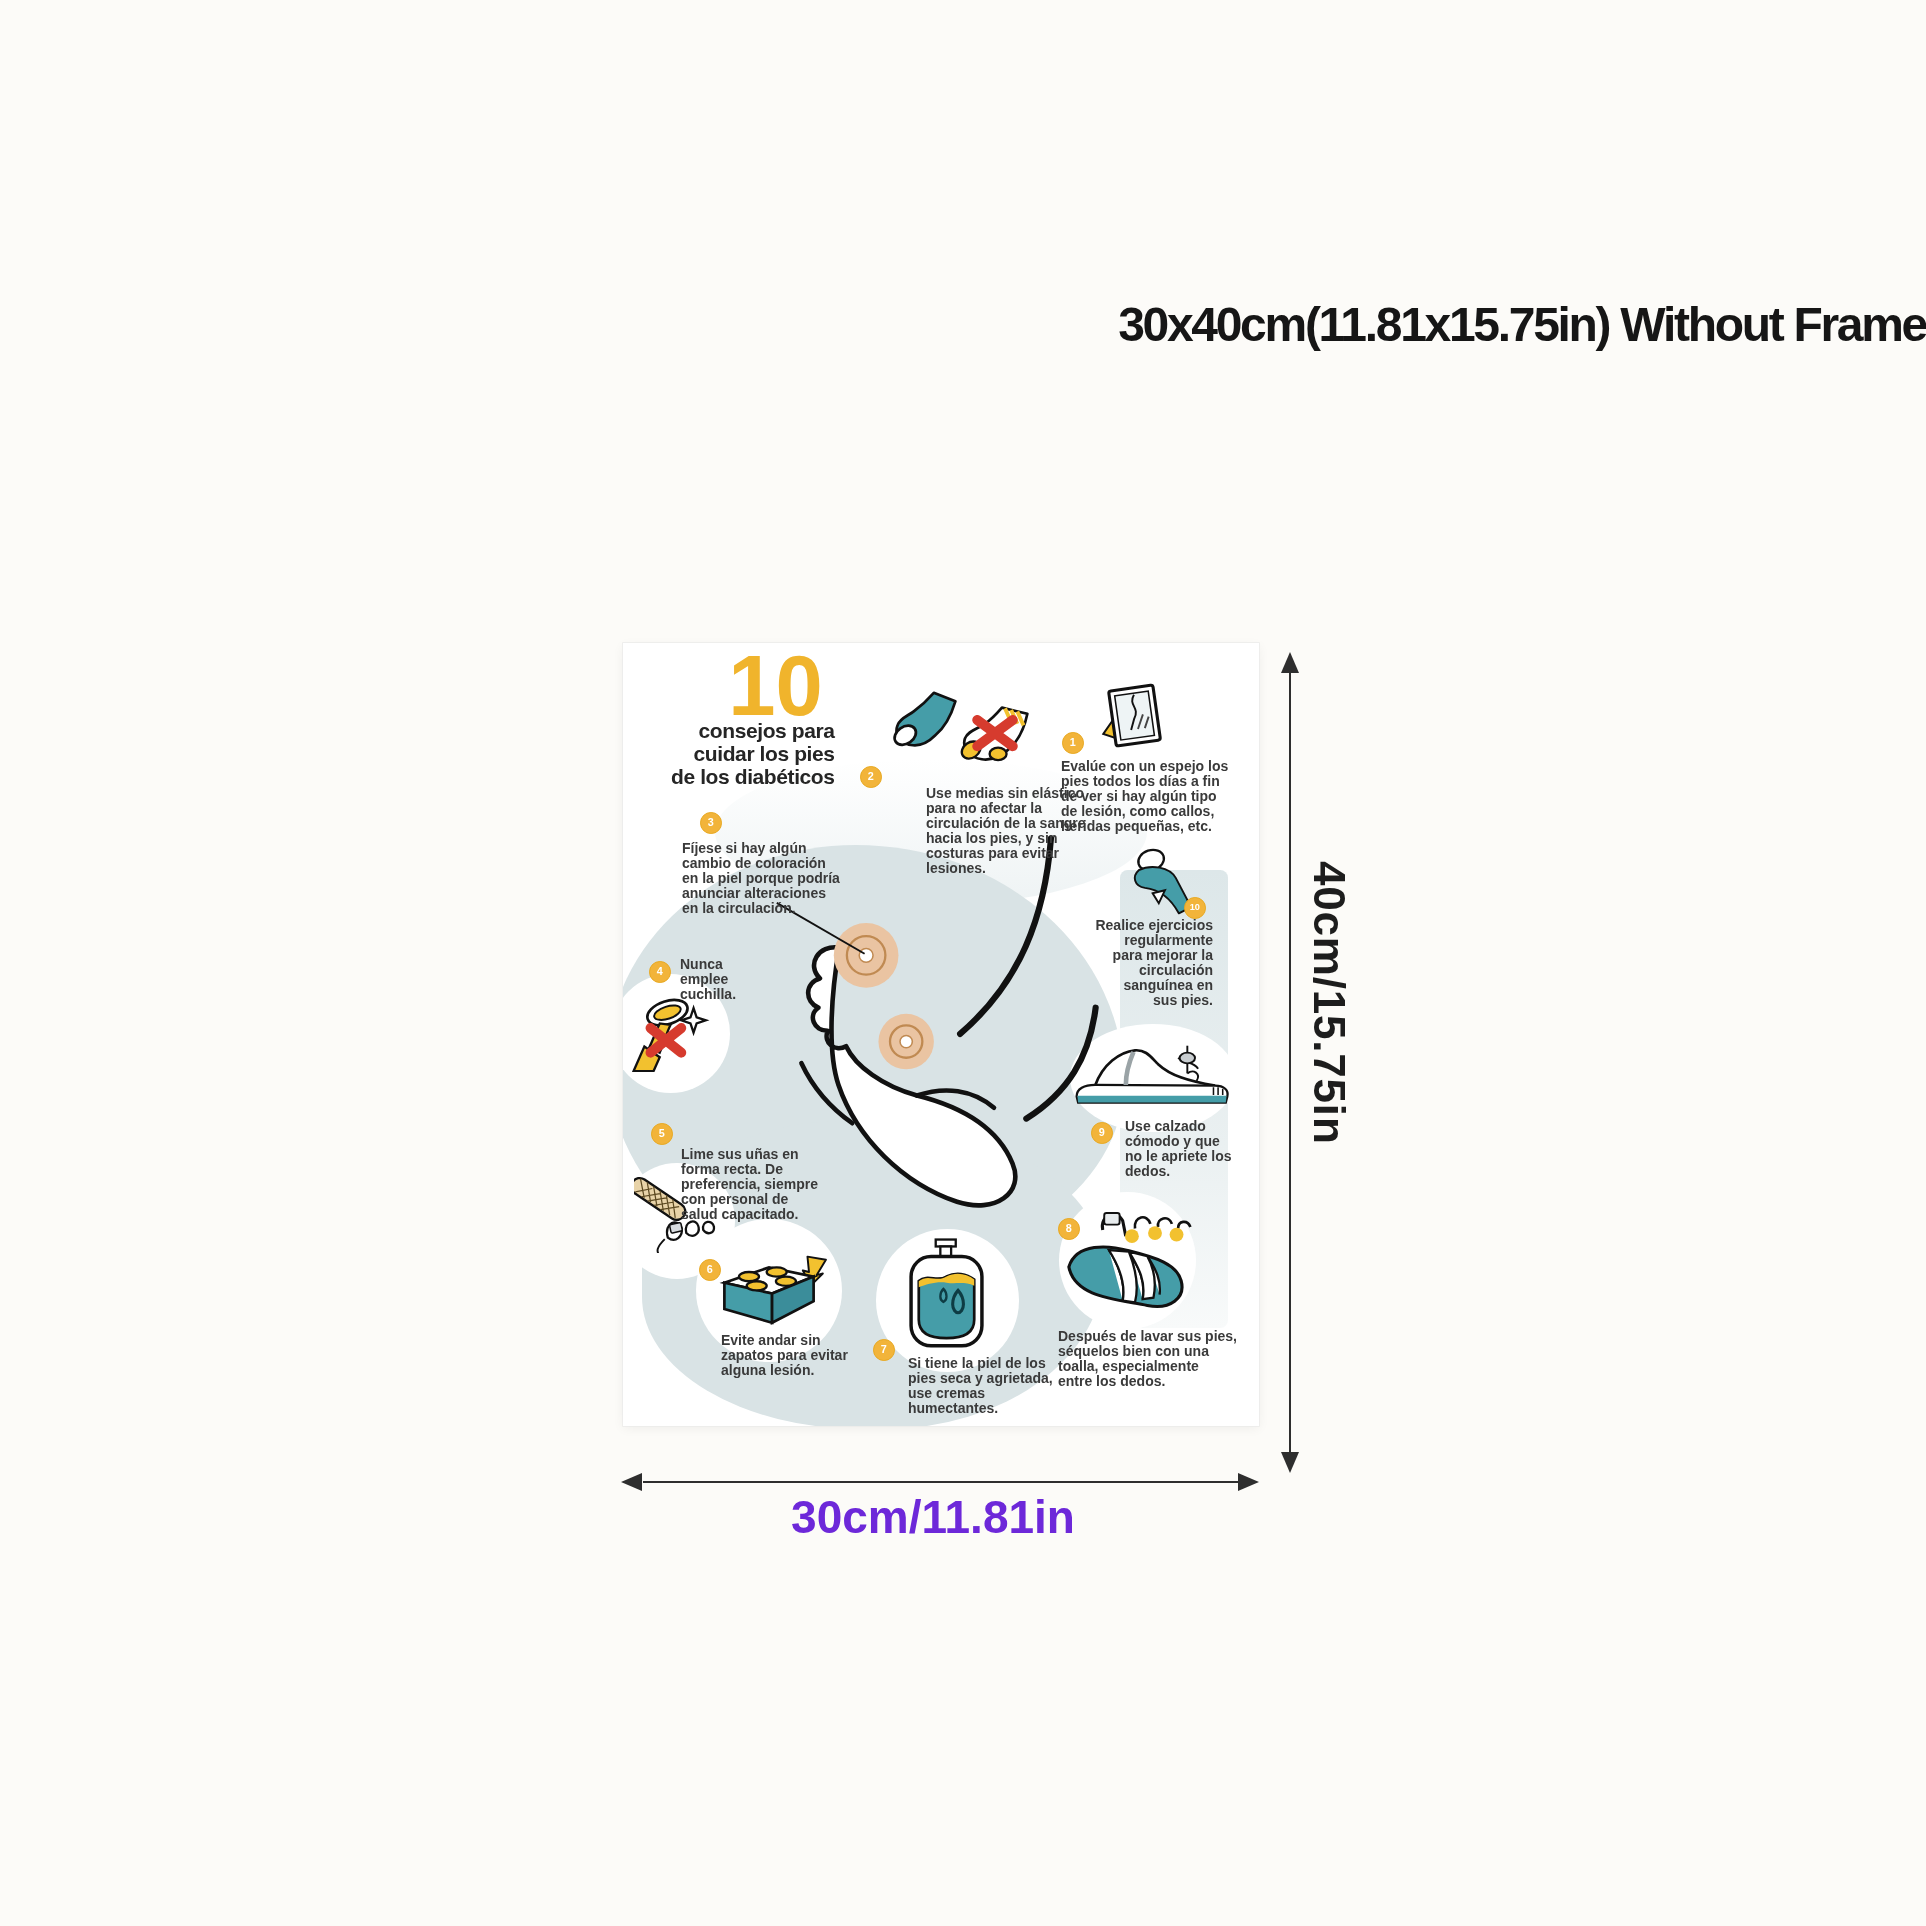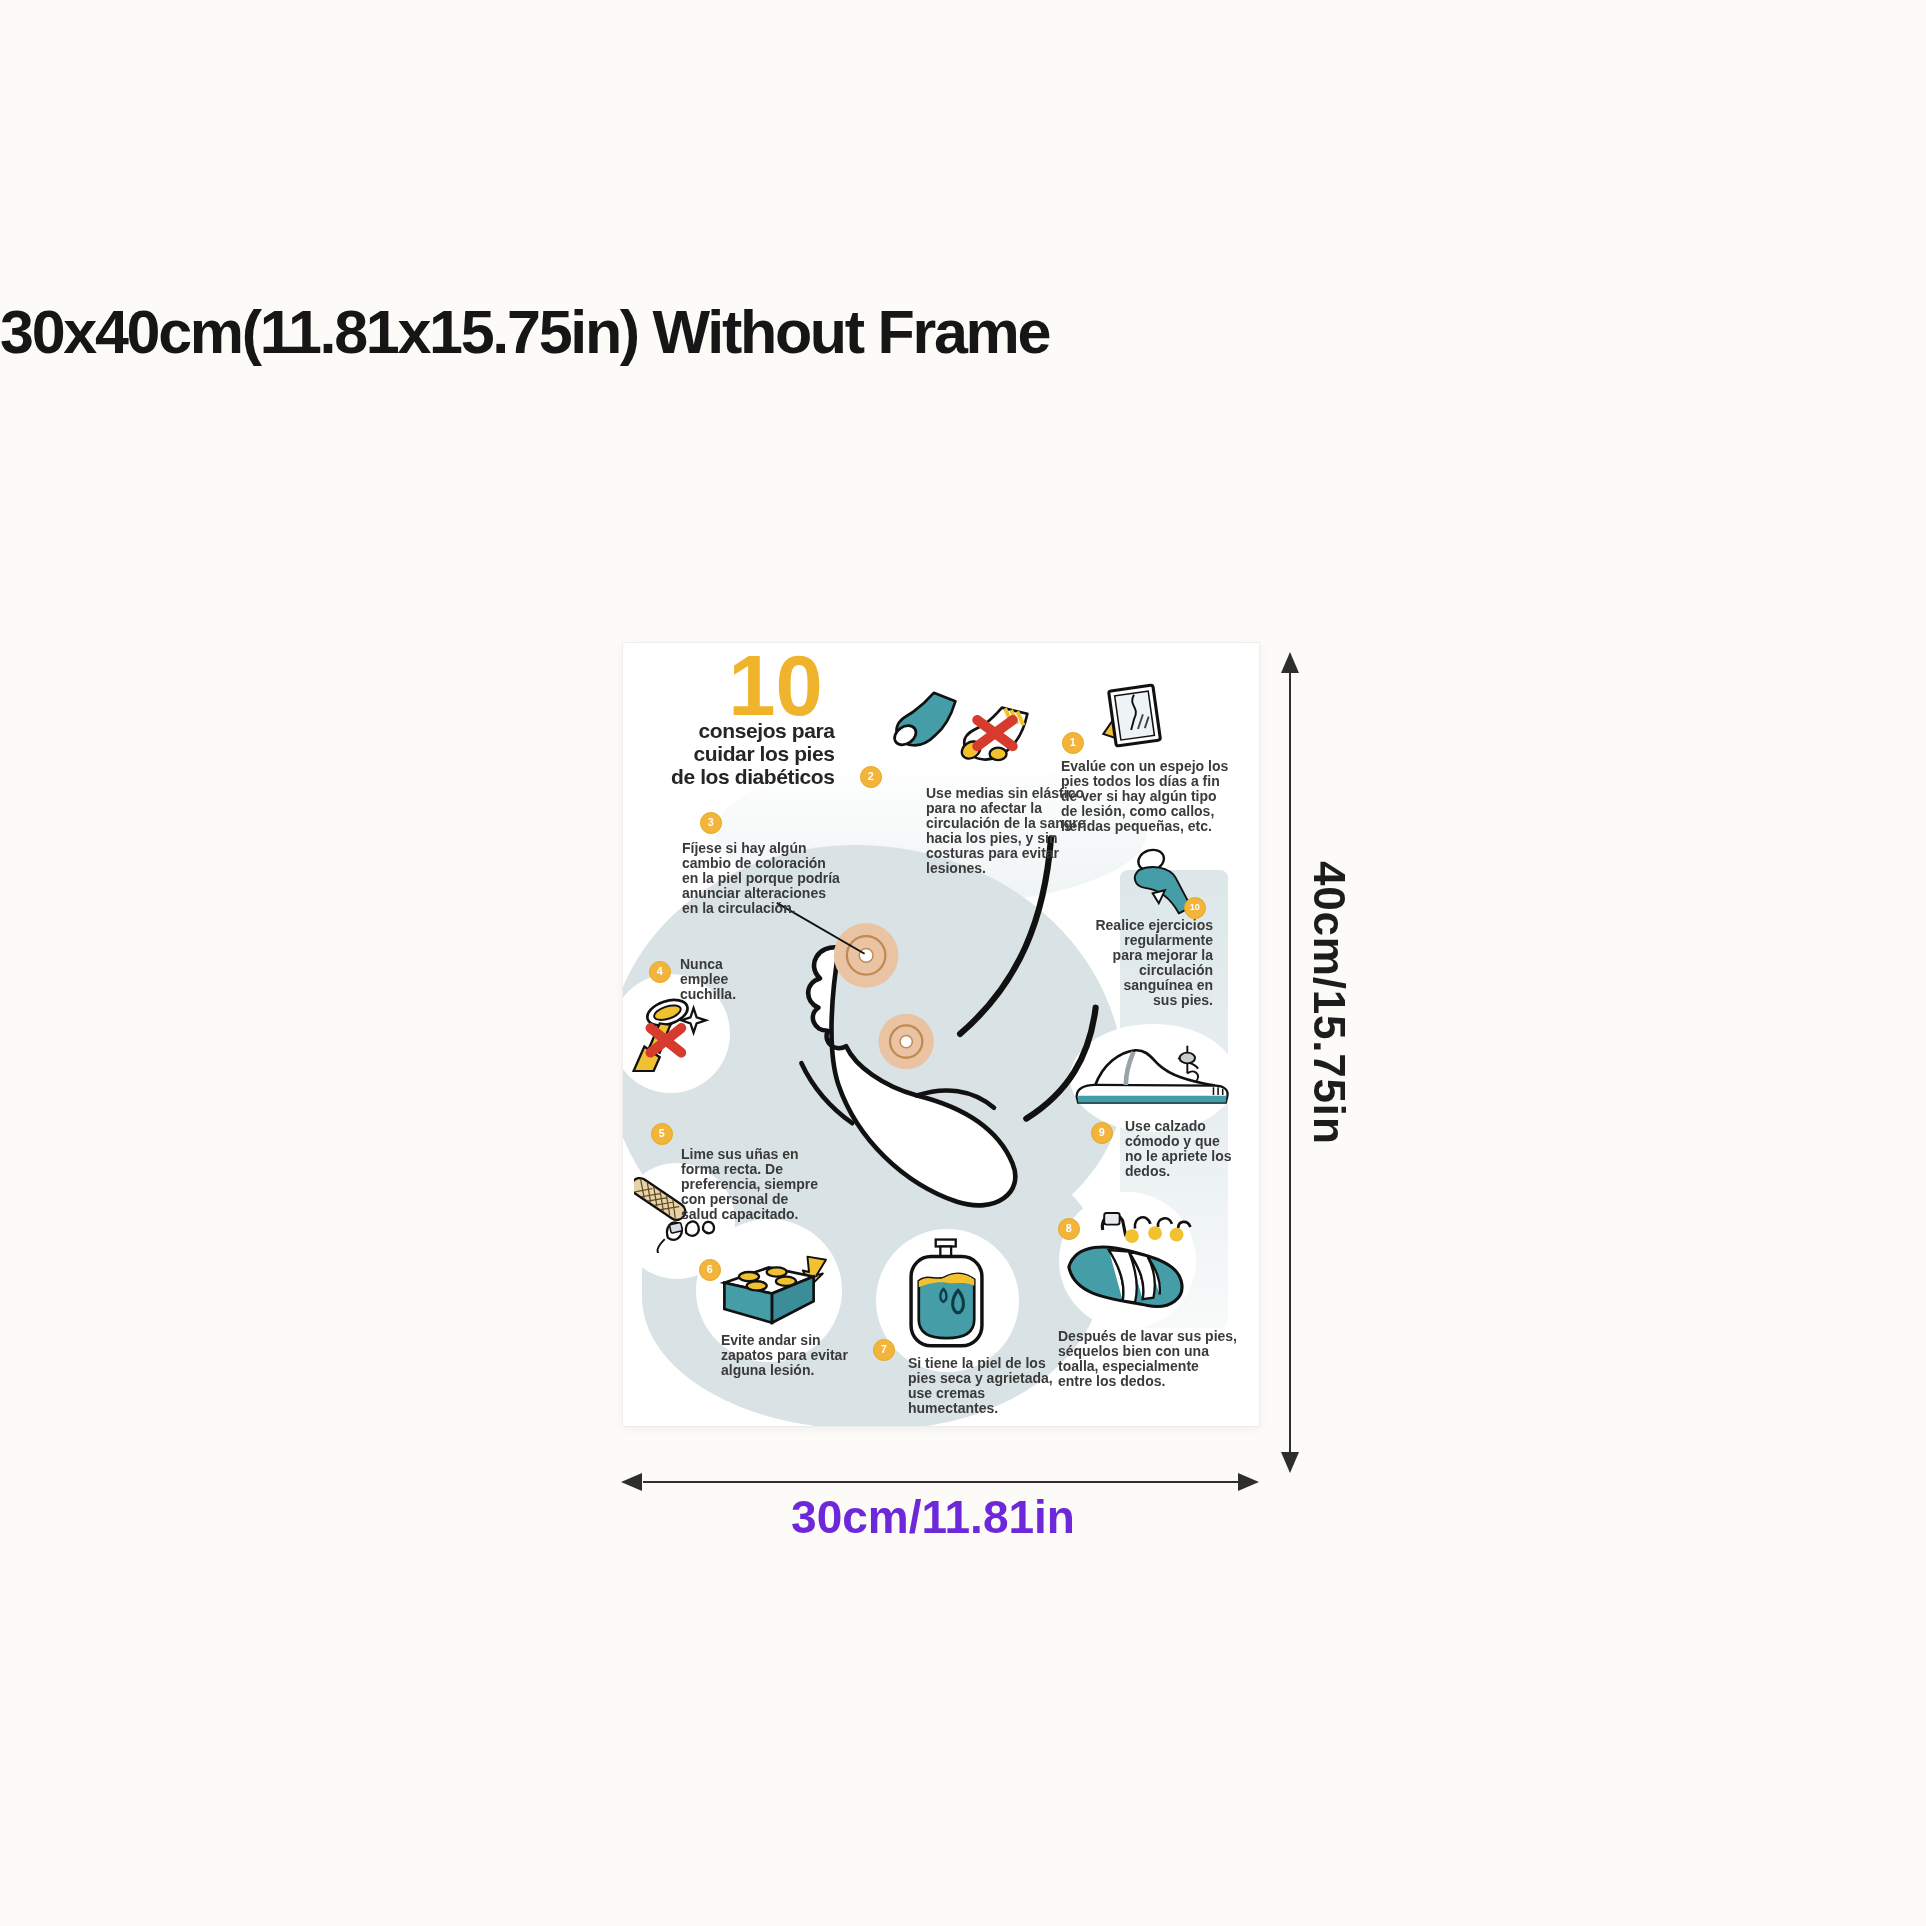--- a/index.html
+++ b/index.html
@@ -4,21 +4,21 @@
 <style>
   html,body{margin:0;padding:0;}
   body{
     width:1926px;height:1926px;position:relative;overflow:hidden;
     background:#fcfbf8;
     font-family:"Liberation Sans",sans-serif;
   }
   
   .main-title{
     position:absolute;top:297px;left:0;width:1926px;
-    text-align:left;font-size:61px;font-weight:600;color:#161616;
+    text-align:right;font-size:48px;font-weight:600;color:#161616;
     letter-spacing:-2.3px;
   }
   
   .poster{
     position:absolute;left:623px;top:643px;width:636px;height:783px;
     background:#ffffff;box-shadow:0 0 0 0.8px #ececea,0 3.1px 10.8px rgba(0,0,0,.06);
     overflow:hidden;
   }
   .blob{position:absolute;background:#d9e3e5;z-index:1;}
   .blob.a{left:-15.4px;top:202px;width:516px;height:432px;border-radius:48% 52% 55% 45%/50% 55% 45% 50%;}

